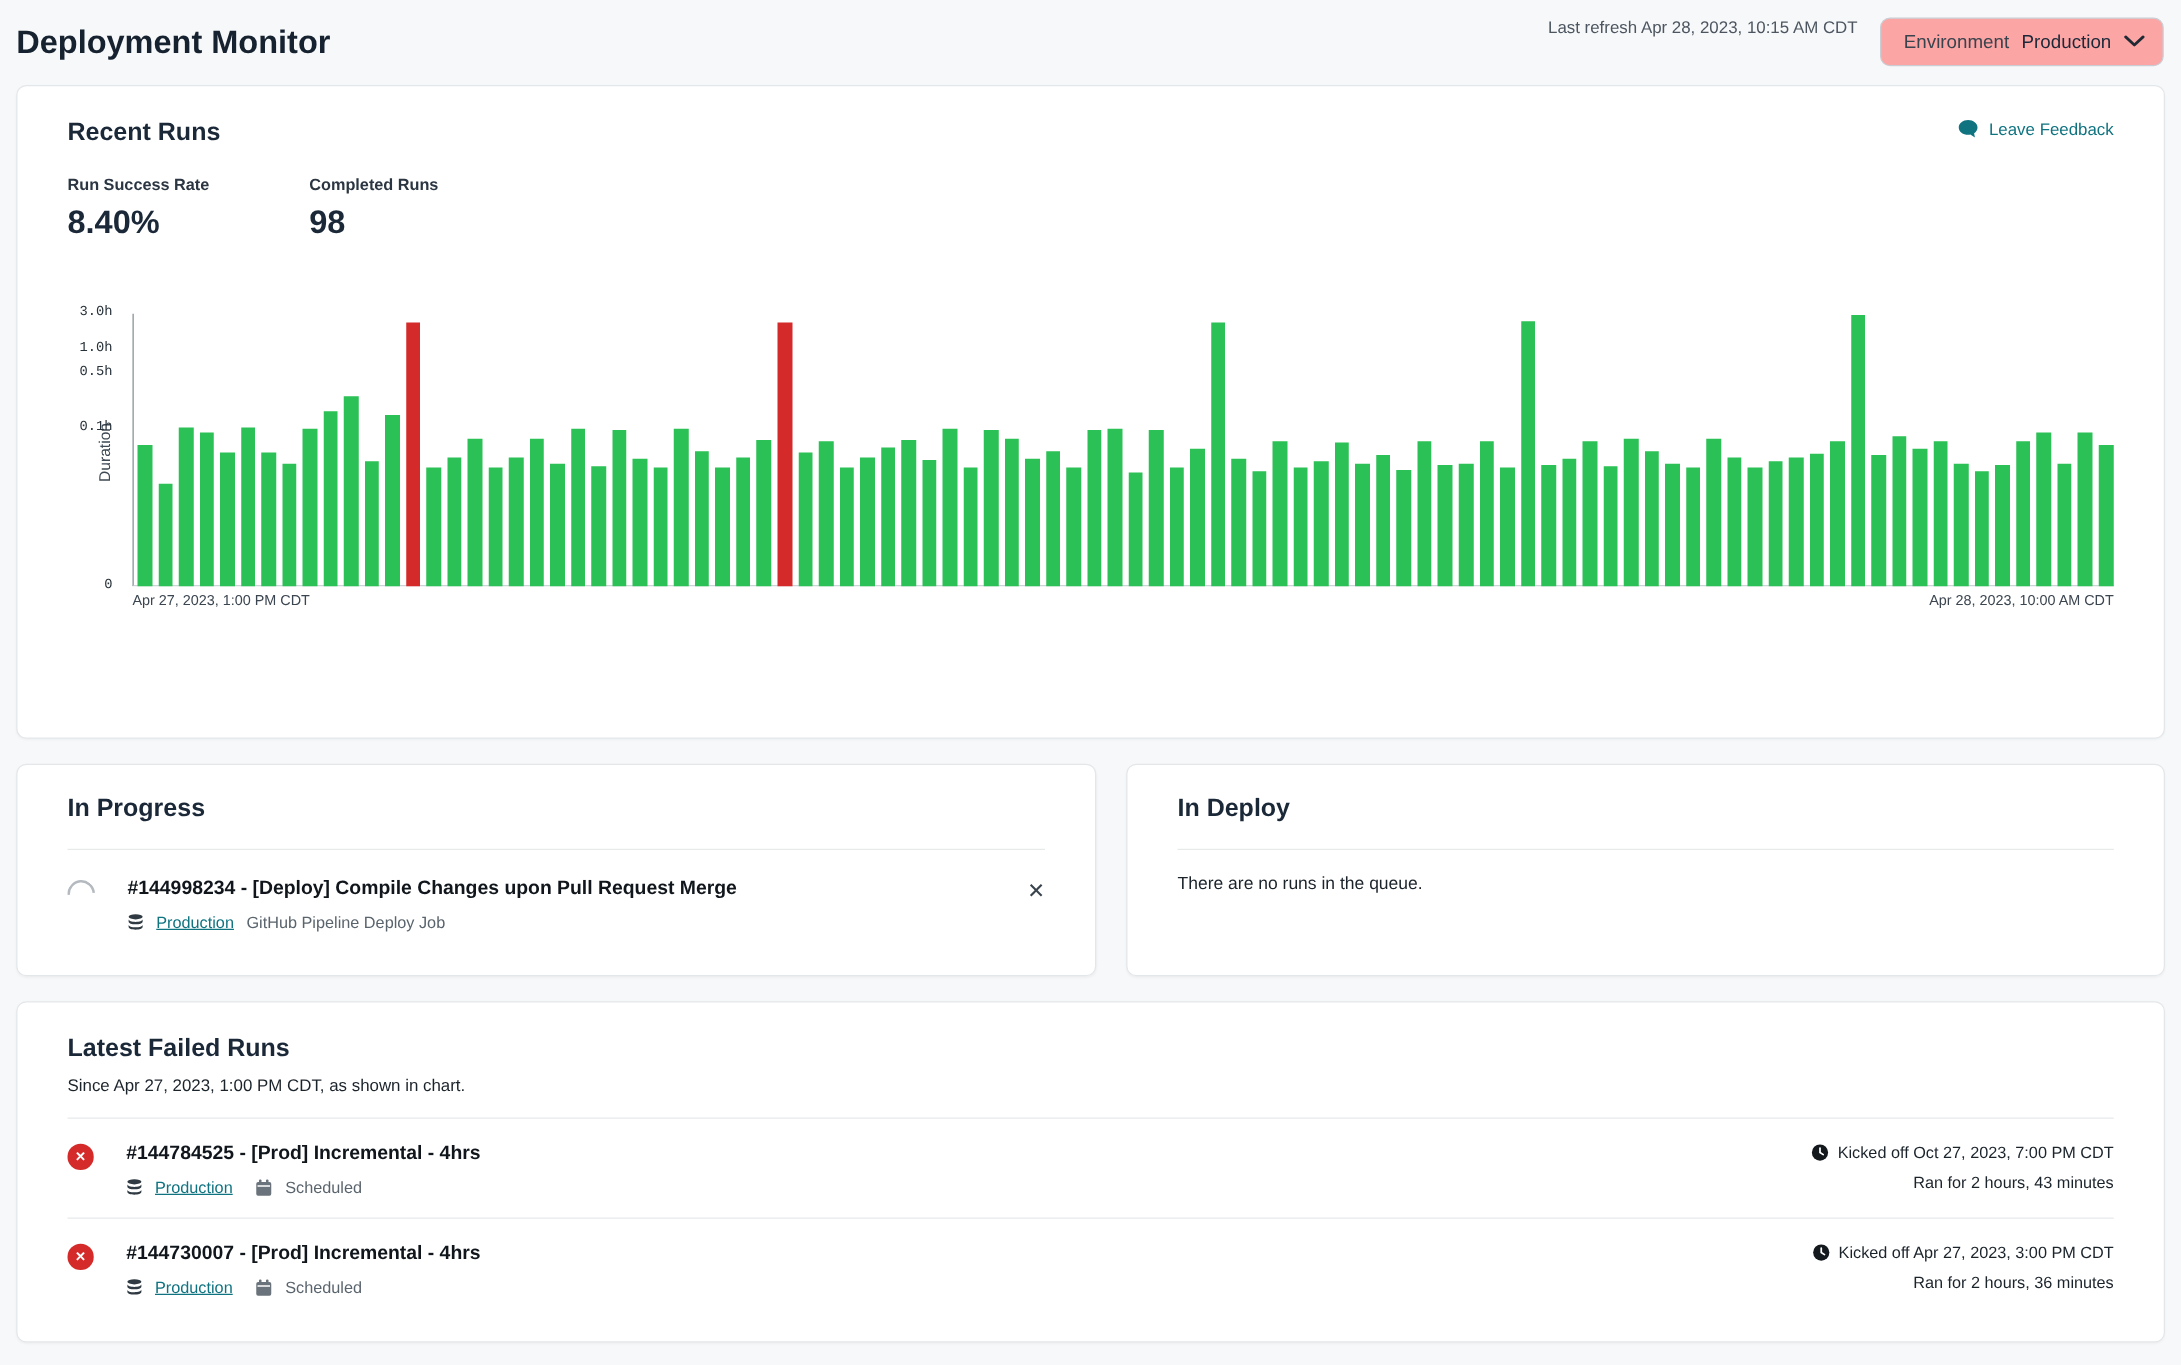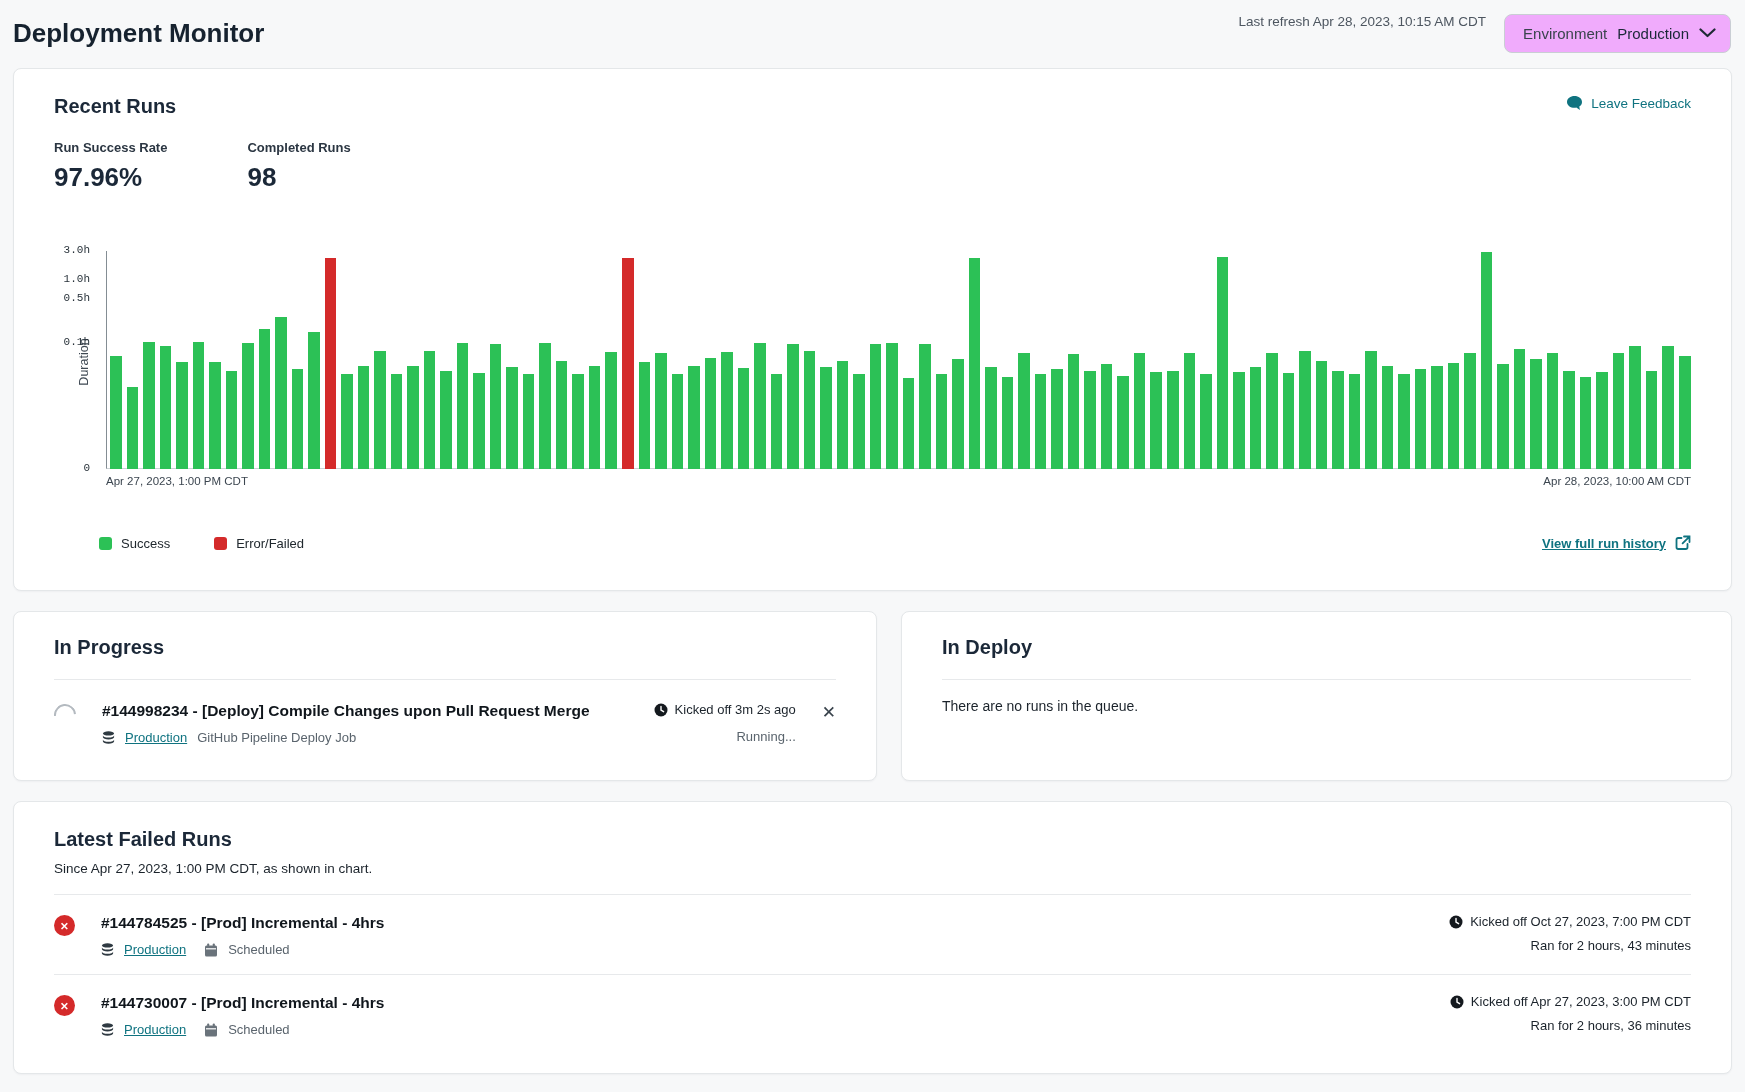--- a/index.html
+++ b/index.html
@@ -4,21 +4,21 @@
 <style>
   * { margin:0; padding:0; box-sizing:border-box; }
   body { font-family:"Liberation Sans", sans-serif; background:#f7f8f9; color:#1b2838; }
   .page { width:1745px; height:1092px; background:#f7f8f9; overflow:hidden; }
 
   
   header { display:flex; justify-content:space-between; align-items:center; padding:12px 14px 10px 13px; height:64px; }
   h1 { font-size:26px; font-weight:bold; color:#16222f; }
   .header-right { display:flex; align-items:flex-start; gap:18px; }
   .last-refresh { font-size:13.5px; color:#4d5660; }
-  .env-select { display:flex; align-items:center; gap:10px; background:#f0abfc; border:1px solid #c9ced4; border-radius:8px; padding:10px 14px 10px 18px; font-family:inherit; font-size:15px; cursor:pointer; }
+  .env-select { display:flex; align-items:center; gap:10px; background:#fca5a5; border:1px solid #c9ced4; border-radius:8px; padding:10px 14px 10px 18px; font-family:inherit; font-size:15px; cursor:pointer; }
   .env-select .env-lab { color:#39434d; }
   .env-select .env-val { color:#1b2838; }
 
   
   .card { background:#fff; border:1px solid #e4e7e9; border-radius:8px; box-shadow:0 1px 2px rgba(20,30,40,.04); }
   .recent-runs { margin:4px 13px 0 13px; height:523px; padding:26px 40px 20px 40px; }
   .card-top { display:flex; justify-content:space-between; align-items:flex-start; }
   h2 { font-size:20px; font-weight:bold; color:#1b2838; }
   .feedback { display:flex; align-items:center; gap:8px; color:#0f7380; font-size:13.5px; text-decoration:none; cursor:pointer; }
 
@@ -98,21 +98,21 @@
         <svg class="icon-svg" width="17" height="16" viewBox="0 0 17 16">
             <path d="M8.5 1C4.4 1 1 3.6 1 6.9c0 3.3 3.4 5.9 7.5 5.9.6 0 1.2-.1 1.8-.2l3.6 2.3-.6-3.3c1.6-1.1 2.7-2.8 2.7-4.7C16 3.6 12.6 1 8.5 1z" fill="#0f7380"></path>
           </svg>
         <span>Leave Feedback</span>
       </a>
     </div>
 
     <div class="stats">
       <div class="stat">
         <div class="stat-label">Run Success Rate</div>
-        <div class="stat-value">97.96%</div>
+        <div class="stat-value">8.40%</div>
       </div>
       <div class="stat">
         <div class="stat-label">Completed Runs</div>
         <div class="stat-value">98</div>
       </div>
     </div>
 
     <div class="chart-wrap">
       <span class="ylab">Duration</span>
       <div class="yticks" id="yticks">
@@ -221,67 +221,40 @@
             <div class="bar" style="background: rgb(44, 193, 86); height: 123px;"></div>
             <div class="bar" style="background: rgb(44, 193, 86); height: 113px;"></div>
           </div>
       </div>
       <div class="xlabels">
         <span>Apr 27, 2023, 1:00 PM CDT</span>
         <span>Apr 28, 2023, 10:00 AM CDT</span>
       </div>
     </div>
 
-    <div class="legend-row">
-      <span class="legend-item">
-        <span class="swatch" style="background: rgb(44, 193, 86);"></span>
-        <span>Success</span>
-      </span>
-      <span class="legend-item">
-        <span class="swatch" style="background: rgb(212, 42, 42);"></span>
-        <span>Error/Failed</span>
-      </span>
-      <a class="history-link">
-        <span class="lbl">View full run history</span>
-        <svg class="icon-svg" width="16" height="16" viewBox="0 0 16 16">
-            <path d="M6.5 3H3.2C2 3 1.5 3.5 1.5 4.7v7.6c0 1.2.5 1.7 1.7 1.7h7.6c1.2 0 1.7-.5 1.7-1.7V9" fill="none" stroke="#0f7380" stroke-width="1.8" stroke-linecap="round"></path>
-            <path d="M9 1.5h5.5V7M14.2 1.8 7.6 8.4" fill="none" stroke="#0f7380" stroke-width="1.8" stroke-linecap="round"></path>
-          </svg>
-      </a>
-    </div>
   </section>
 
   <div class="mid-row">
     <section class="card in-progress">
       <h2>In Progress</h2>
       <div class="card-divider"></div>
       <div class="run-row">
         <div class="spinner"></div>
         <div class="run-main">
           <div class="run-title">#144998234 - [Deploy] Compile Changes upon Pull Request Merge</div>
           <div class="run-meta">
             <svg class="icon-svg" width="13" height="14" viewBox="0 0 13 14">
                 <ellipse cx="6.5" cy="2.4" rx="5.6" ry="2.1" fill="#2f3a42"></ellipse>
                 <path d="M.9 4.4c0 1.2 2.5 2.1 5.6 2.1s5.6-.9 5.6-2.1v1.9c0 1.2-2.5 2.1-5.6 2.1S.9 7.5.9 6.3z" fill="#2f3a42"></path>
                 <path d="M.9 8.7c0 1.2 2.5 2.1 5.6 2.1s5.6-.9 5.6-2.1v1.9c0 1.2-2.5 2.1-5.6 2.1s-5.6-.9-5.6-2.1z" fill="#2f3a42"></path>
               </svg>
             <a class="meta-link">Production</a>
             <span class="meta-text">GitHub Pipeline Deploy Job</span>
           </div>
         </div>
-        <div class="run-right">
-          <div class="kicked">
-            <svg class="icon-svg" width="14" height="14" viewBox="0 0 14 14">
-                <circle cx="7" cy="7" r="6.5" fill="#14191e"></circle>
-                <path d="M7 3.4V7l2.6 1.7" fill="none" stroke="#fff" stroke-width="1.4" stroke-linecap="round"></path>
-              </svg>
-            <span>Kicked off 3m 2s ago</span>
-          </div>
-          <div class="running">Running...</div>
-        </div>
         <span class="close-x">✕</span>
       </div>
     </section>
 
     <section class="card in-queue">
       <h2>In Deploy</h2>
       <div class="card-divider"></div>
       <div class="queue-msg">There are no runs in the queue.</div>
     </section>
   </div>

